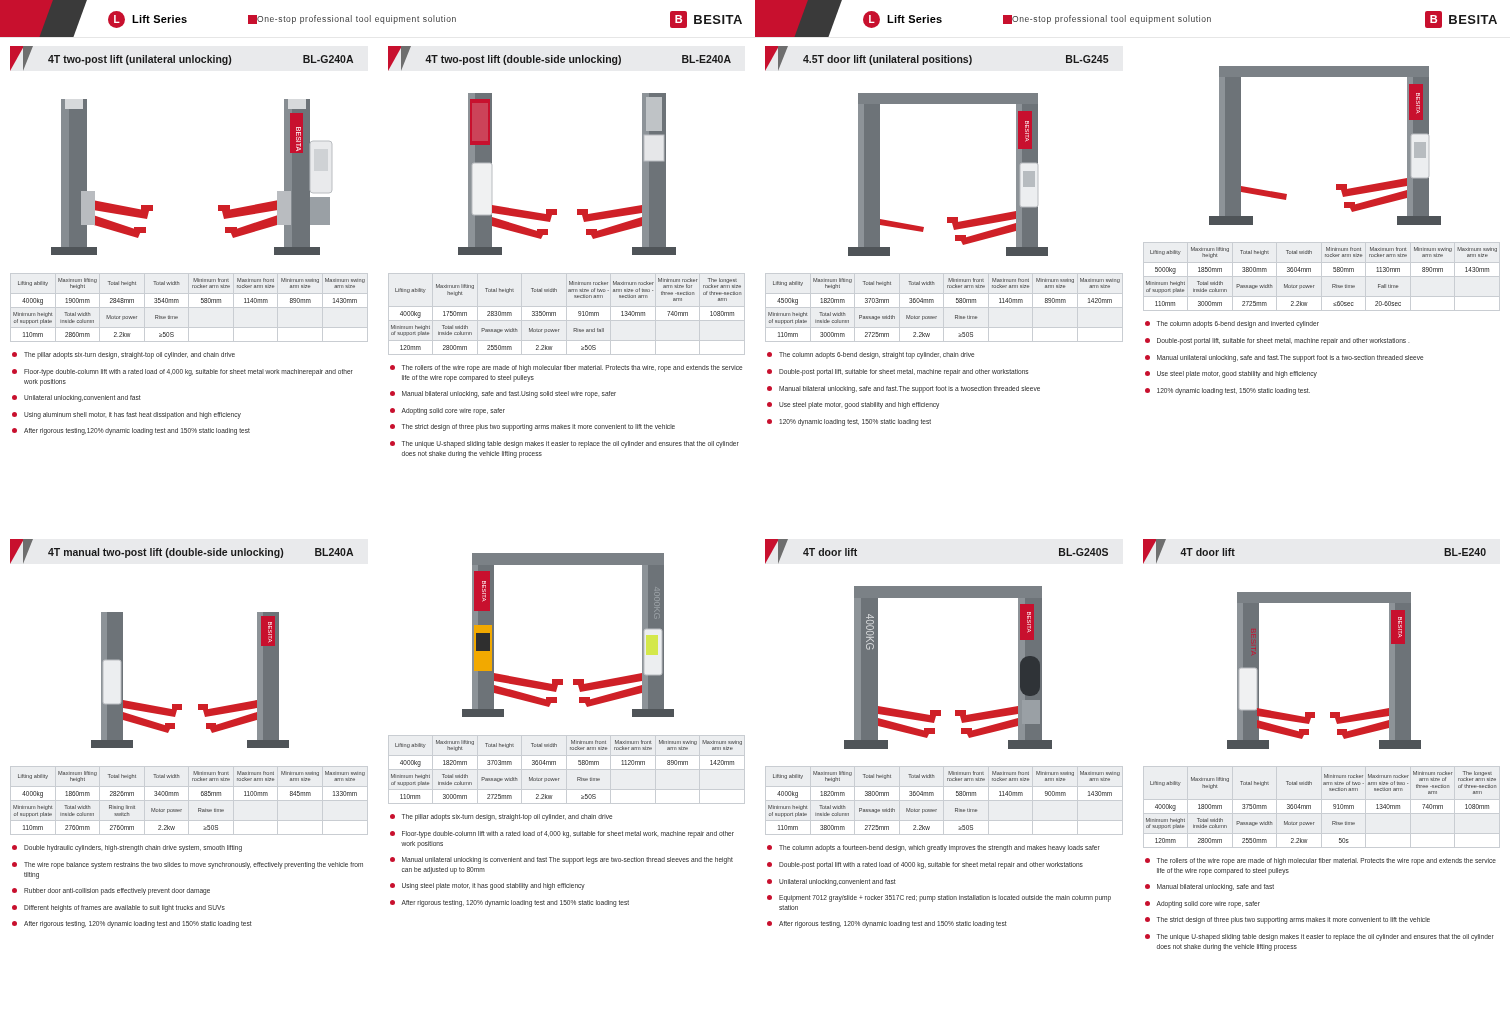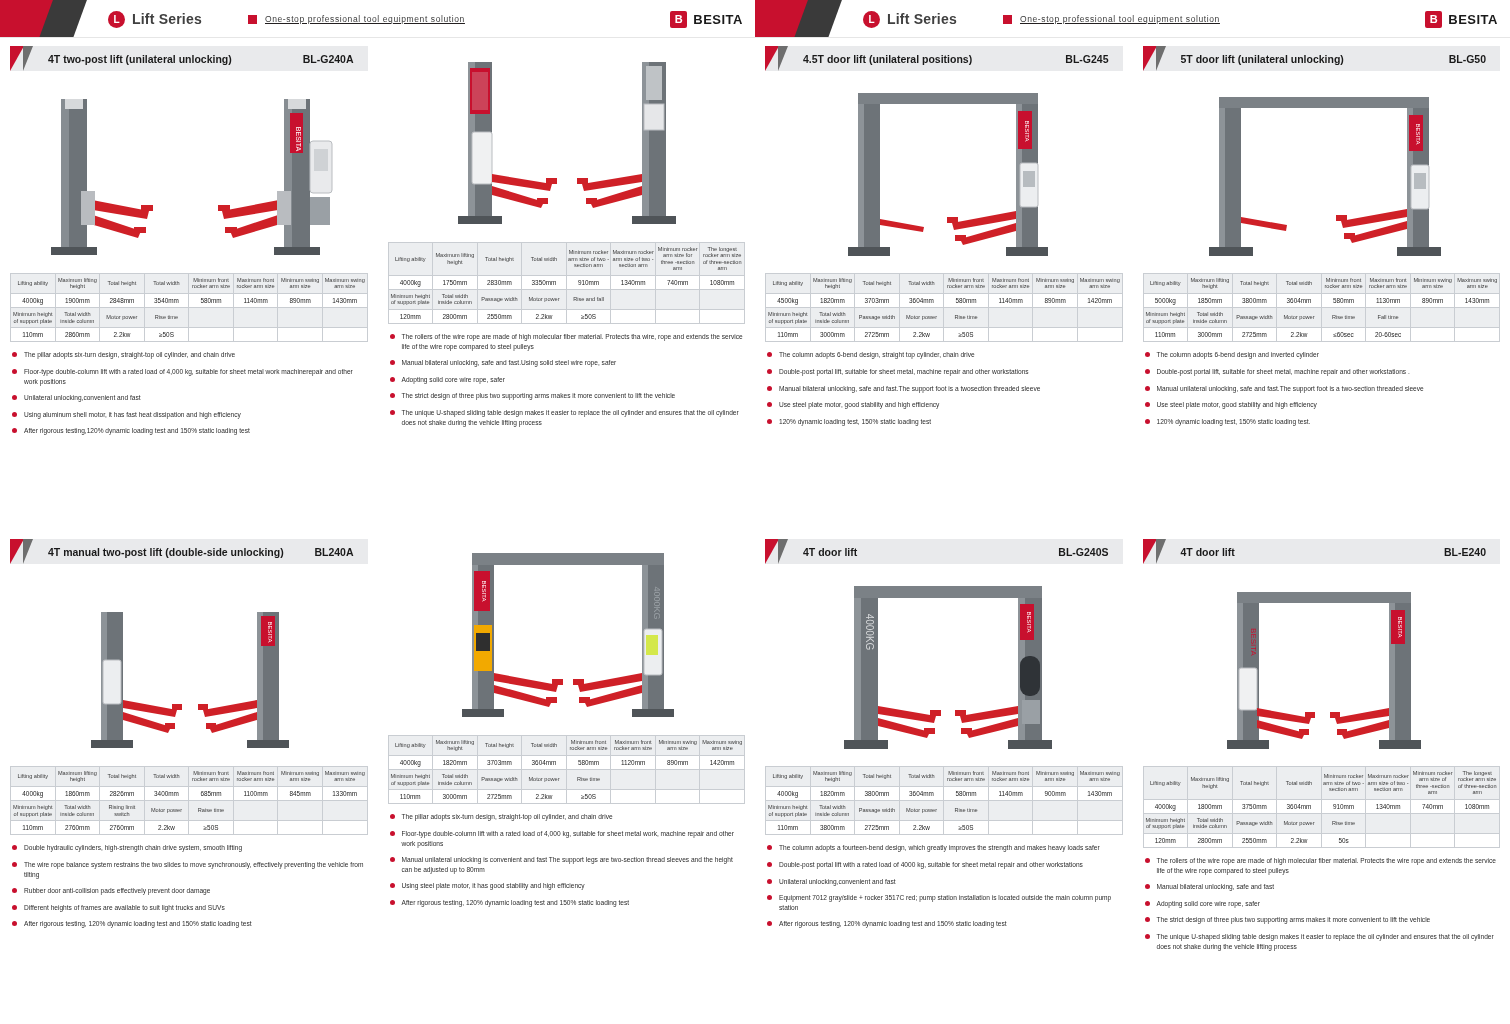--- a/index.html
+++ b/index.html
@@ -34,23 +34,23 @@
     position:absolute; left:46px; top:0; width:34px; height:38px; background:#3a3a3a;
     transform:skewX(-20deg);
   }
   .hdr-title-wrap{
     position:absolute; left:108px; top:0; height:38px; display:flex; align-items:center; gap:7px;
   }
   .hdr-badge{
     width:17px;height:17px;border-radius:50%;background:#c8102e;display:flex;
     align-items:center;justify-content:center;color:#fff;font-size:10px;font-weight:bold;
   }
-  .hdr-title{ font-size:14px; font-weight:bold; color:#404040; letter-spacing:.2px;}
+  .hdr-title{ font-size:11px; font-weight:bold; color:#000000; letter-spacing:.2px;}
   .hdr-slogan-wrap{
-    position:absolute; left:248px; top:0; height:38px; display:flex; align-items:center; gap:8px;text-decoration:underline;
+    position:absolute; left:248px; top:0; height:38px; display:flex; align-items:center; 
   }
   .hdr-sq{ width:9px;height:9px;background:#c8102e;}
   .hdr-slogan{ font-size:8.5px; color:#3b3b3b; letter-spacing:.6px;}
   .hdr-brand{
     position:absolute; right:12px; top:0; height:38px; display:flex; align-items:center; gap:6px;
   }
   .hdr-brand .mark{
     width:17px;height:17px;background:#c8102e;border-radius:2px;position:relative;
   }
   .hdr-brand .mark:before{
@@ -230,20 +230,25 @@
       <ul class="feat">
         <li>The pillar adopts six-turn design, straight-top oil cylinder, and chain drive</li>
         <li>Floor-type double-column lift with a rated load of 4,000 kg, suitable for sheet metal work machinerepair and other work positions</li>
         <li>Unilateral unlocking,convenient and fast</li>
         <li>Using aluminum shell motor, it has fast heat dissipation and high efficiency</li>
         <li>After rigorous testing,120% dynamic loading test and 150% static loading test</li>
       </ul>
     </div>
 
     <div class="cell">
+      <div class="title-bar">
+        <span class="flag"></span>
+        <span class="title-txt">4T two-post lift (double-side unlocking)</span>
+        <span class="model-txt">BL-E240A</span>
+      </div>
       <div class="img-area">
         <svg class="lift-svg" width="320" height="190" viewBox="0 0 320 190">
           <rect x="62" y="14" width="24" height="156" fill="#6d7378"></rect>
           <rect x="62" y="14" width="7" height="156" fill="#8d9398"></rect>
           <rect x="236" y="14" width="24" height="156" fill="#6d7378"></rect>
           <rect x="236" y="14" width="7" height="156" fill="#8d9398"></rect>
           <rect x="52" y="168" width="44" height="8" fill="#4f5458"></rect>
           <rect x="226" y="168" width="44" height="8" fill="#4f5458"></rect>
           <rect x="64" y="20" width="20" height="46" fill="#c8102e"></rect>
           <rect x="66" y="24" width="16" height="38" fill="#d9dadc" opacity=".25"></rect>
@@ -584,25 +589,20 @@
       <ul class="feat">
         <li>The column adopts 6-bend design, straight top cylinder, chain drive</li>
         <li>Double-post portal lift, suitable for sheet metal, machine repair and other workstations</li>
         <li>Manual bilateral unlocking, safe and fast.The support foot is a twosection threaded sleeve</li>
         <li>Use steel plate motor, good stability and high efficiency</li>
         <li>120% dynamic loading test, 150% static loading test</li>
       </ul>
     </div>
 
     <div class="cell">
-      <div class="title-bar">
-        <span class="flag"></span>
-        <span class="title-txt">5T door lift (unilateral unlocking)</span>
-        <span class="model-txt">BL-G50</span>
-      </div>
       <div class="img-area">
         <svg class="lift-svg" width="320" height="190" viewBox="0 0 320 190">
           <rect x="58" y="18" width="22" height="152" fill="#6d7378"></rect>
           <rect x="58" y="18" width="6" height="152" fill="#8d9398"></rect>
           <rect x="246" y="18" width="22" height="152" fill="#6d7378"></rect>
           <rect x="246" y="18" width="6" height="152" fill="#8d9398"></rect>
           <rect x="58" y="18" width="210" height="11" fill="#7b8186"></rect>
           <rect x="48" y="168" width="44" height="9" fill="#4f5458"></rect>
           <rect x="236" y="168" width="44" height="9" fill="#4f5458"></rect>
           <rect x="248" y="36" width="14" height="36" fill="#c8102e"></rect>

